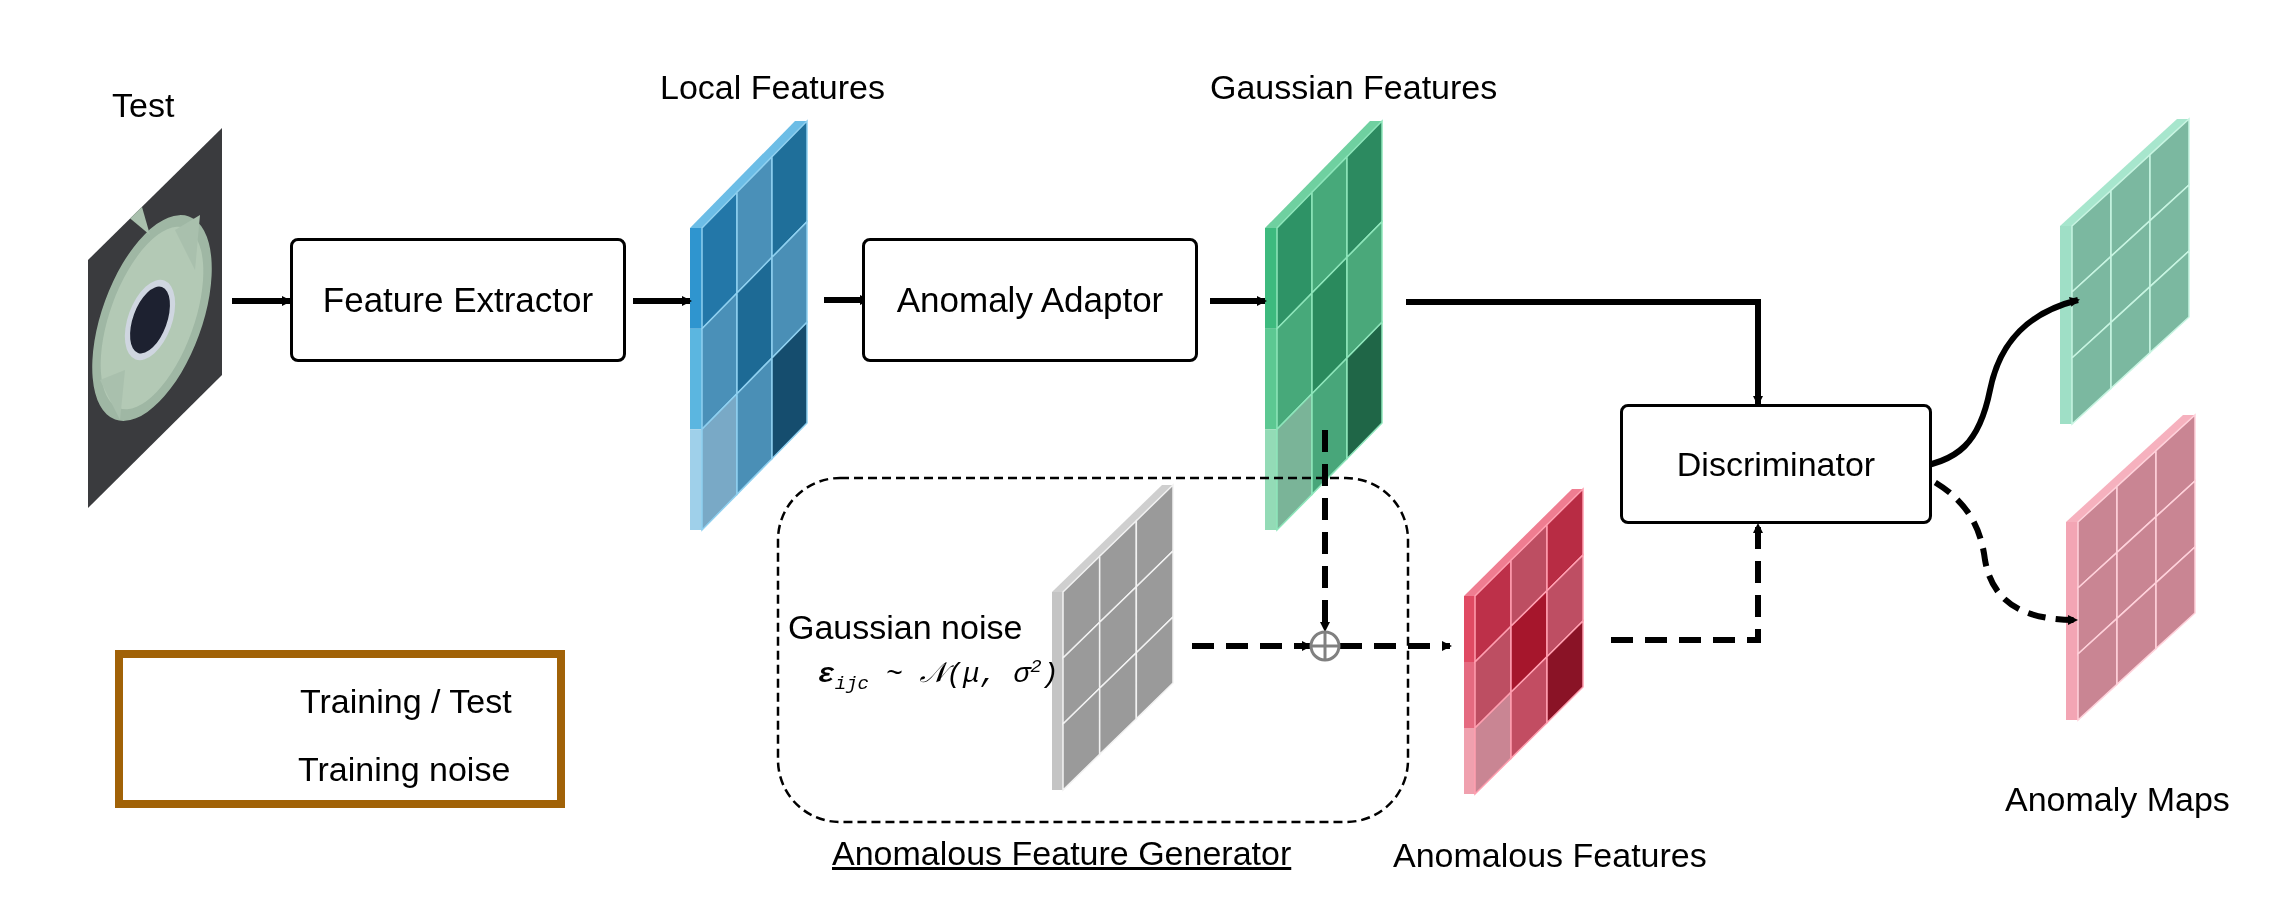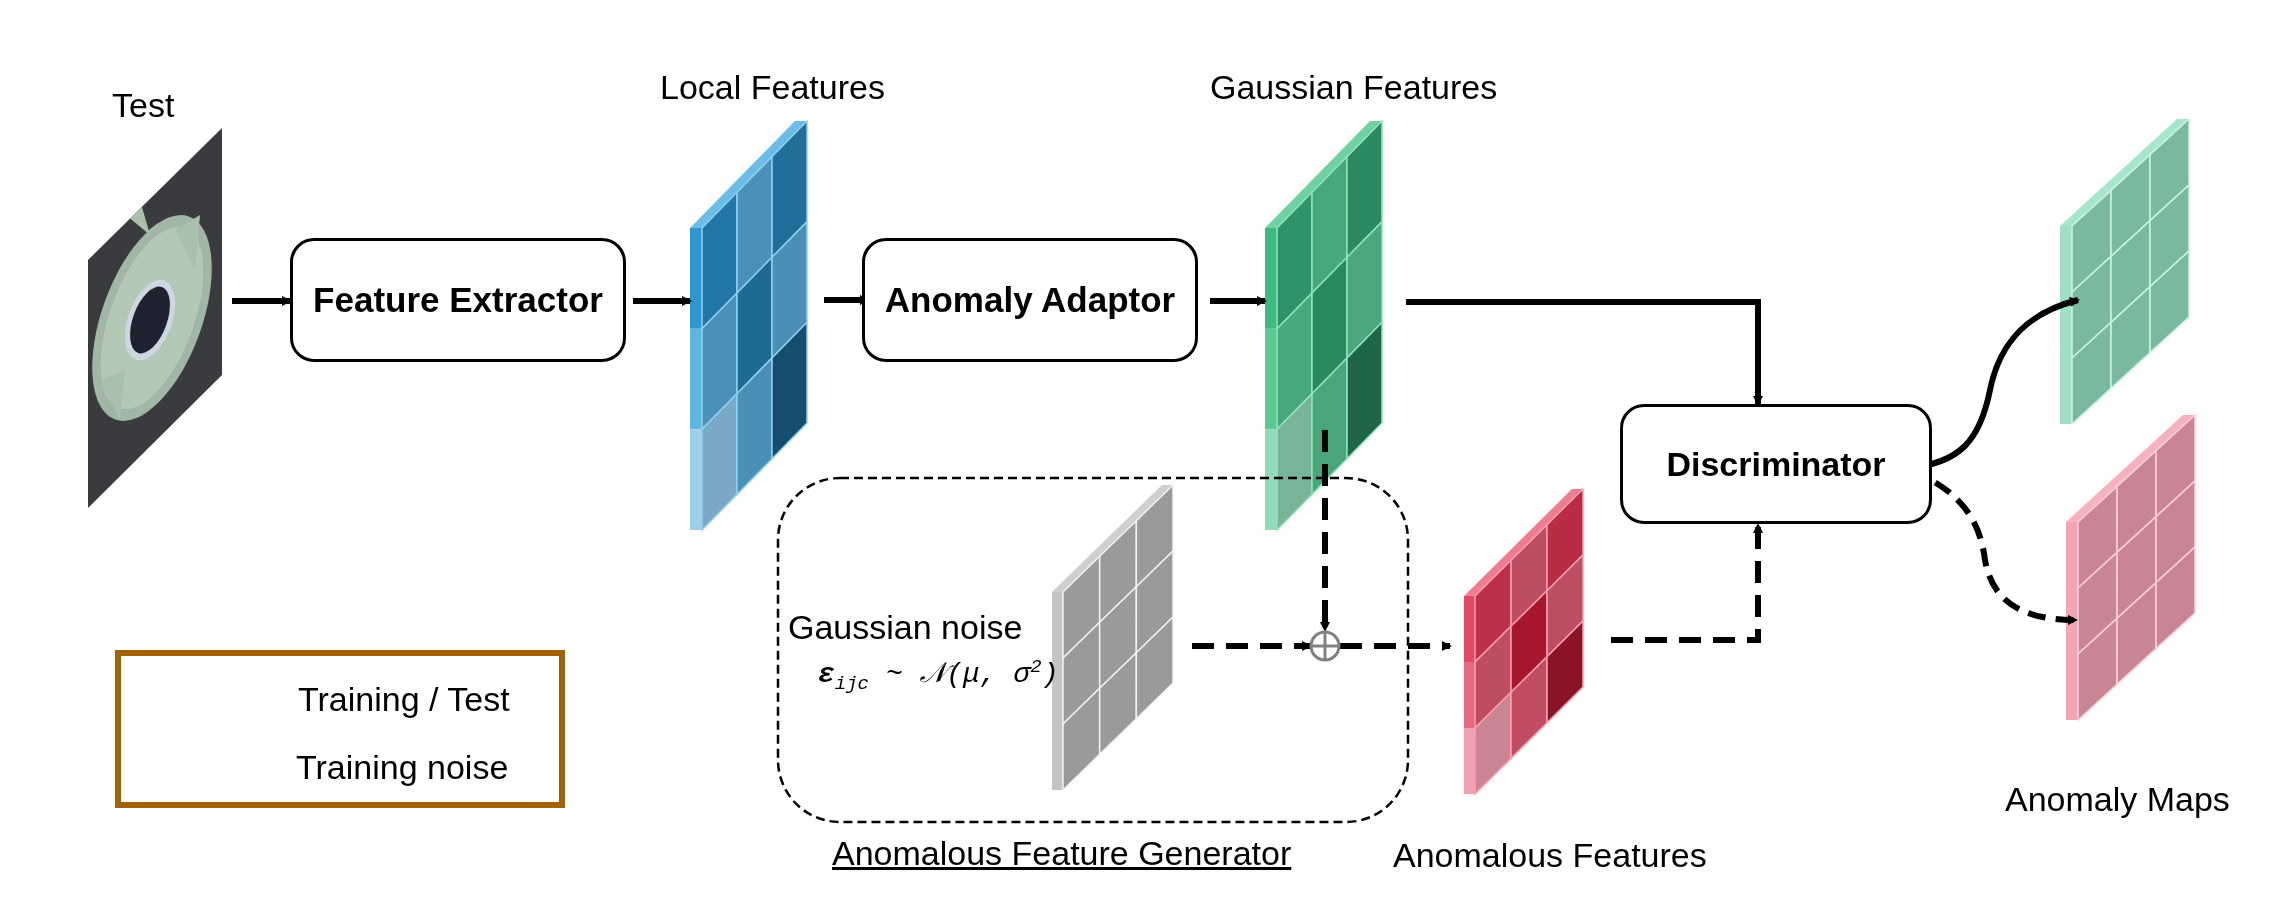--- a/index.html
+++ b/index.html
@@ -1,21 +1,21 @@
 <!DOCTYPE html>
 <html><head>
 <meta charset="utf-8">
 <style>
   html, body { margin: 0; padding: 0; background: #ffffff; }
   body { width: 2290px; height: 904px; position: relative; overflow: hidden; font-family: "Liberation Sans", sans-serif; }
   #canvas { position: absolute; left: 0; top: 0; width: 2290px; height: 904px; }
   .label { position: absolute; color: #000; white-space: nowrap; font-family: "Liberation Sans", sans-serif; }
   .lbl-lg { font-size: 34px; }
-  .box { position: absolute; border: 3px solid #000; border-radius: 24px; background: #fff; display: flex; align-items: center; justify-content: center; font-size: 35px; box-sizing: border-box; font-weight: bold; }
-  .legend { position: absolute; left: 115px; top: 650px; width: 450px; height: 158px; border: 6px solid #a16207; box-sizing: border-box; background: #fff; }
+  .box { position: absolute; border: 3px solid #000; border-radius: 8px; background: #fff; display: flex; align-items: center; justify-content: center; font-size: 35px; box-sizing: border-box; }
+  .legend { position: absolute; left: 115px; top: 650px; width: 450px; height: 158px; border: 8px solid #a16207; box-sizing: border-box; background: #fff; }
   .legend .ltxt { position: absolute; font-size: 34px; }
   .formula { position: absolute; font-family: Liberation Mono, monospace; font-size: 28px; font-style: italic; white-space: nowrap; }
   .formula b { font-style: italic; }
   .formula sub { font-size: 19px; }
   .formula sup { font-size: 19px; }
 </style>
 </head>
 <body>
 
 <svg id="canvas" width="2290" height="904" viewBox="0 0 2290 904" xmlns="http://www.w3.org/2000/svg">

